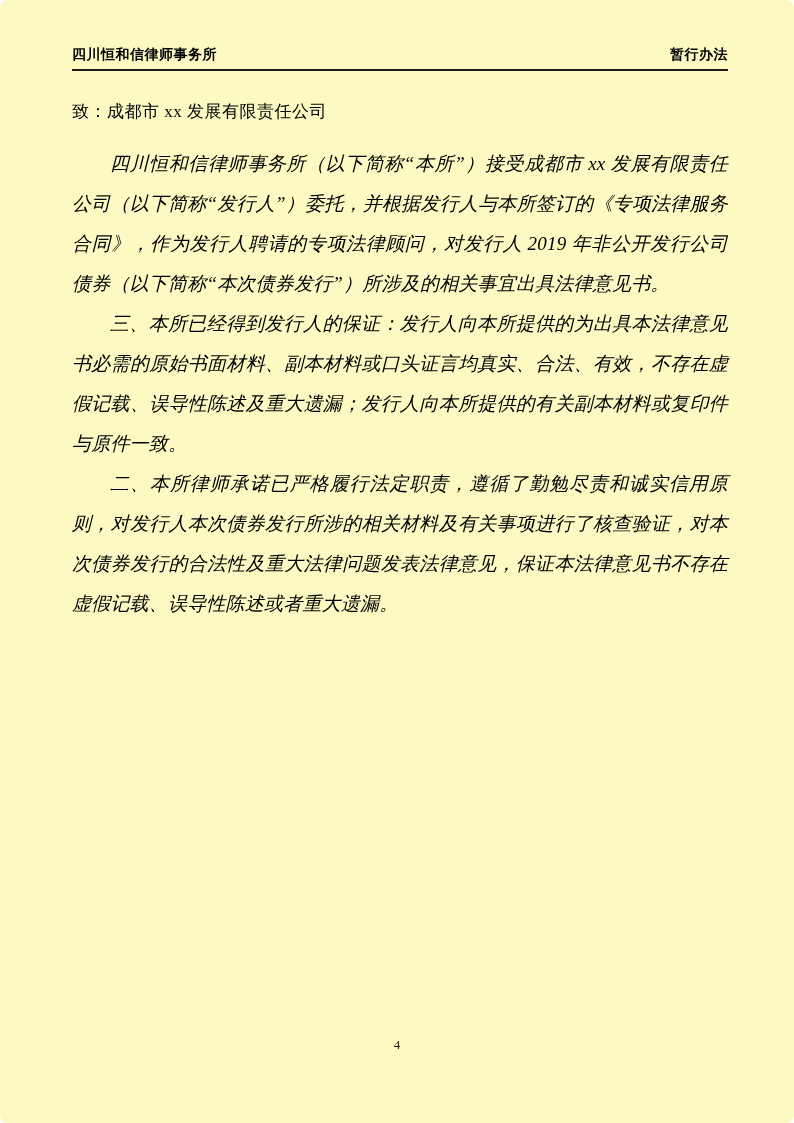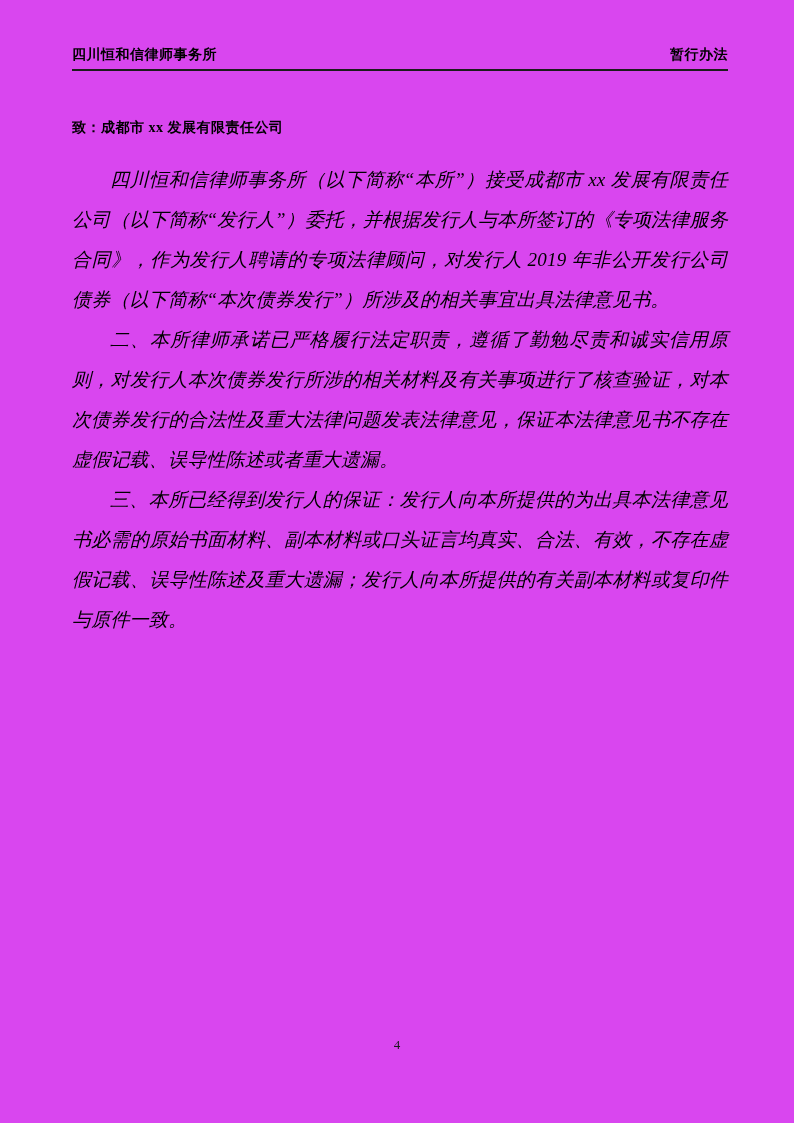--- a/index.html
+++ b/index.html
@@ -6,22 +6,23 @@
       margin: 0;
       padding: 0;
       background: #ffffff;
       font-family: "Liberation Serif", "DejaVu Serif", serif;
       color: #000000;
     }
     .page {
       position: relative;
       width: 794px;
       height: 1123px;
-      background: #d946ef;
+      background: #fef9c3;
       overflow: hidden;
+      border-radius: 8px;
     }
     .header {
       position: absolute;
       left: 72px;
       right: 66px;
       top: 46px;
       display: flex;
       justify-content: space-between;
       align-items: flex-end;
       font-size: 14px;
@@ -30,23 +31,23 @@
       padding-bottom: 5px;
       letter-spacing: 0.5px;
     }
     .content {
       position: absolute;
       left: 72px;
       right: 66px;
       top: 100px;
     }
     .doc-title {
-      font-size: 14px;
-      font-weight: bold;
-      margin: 16px 0 20px 0;
+      font-size: 17px;
+      font-weight: normal;
+      margin: 0 0 20px 0;
       line-height: 24px;
       letter-spacing: 0.5px;
     }
     .body-para {
       font-size: 19px;
       line-height: 40px;
       text-align: justify;
       text-indent: 2em;
       margin: 0;
       letter-spacing: 0.2px;
@@ -71,23 +72,23 @@
     <span>四川恒和信律师事务所</span>
     <span>暂行办法</span>
   </div>
 
   <div class="content">
     <h1 class="doc-title">致：成都市 xx 发展有限责任公司</h1>
 
     <p class="body-para">四川恒和信律师事务所（以下简称“本所”）接受成都市 xx 发展有限责任公司（以下简称“发行人”）委托，并根据发行人与本所签订的《专项法律服务合同》，作为发行人聘请的专项法律顾问，对发行人 2019 年非公开发行公司债券（以下简称“本次债券发行”）所涉及的相关事宜出具法律意见书。</p>
 
 
+    <p class="body-para">三、本所已经得到发行人的保证：发行人向本所提供的为出具本法律意见书必需的原始书面材料、副本材料或口头证言均真实、合法、有效，不存在虚假记载、误导性陈述及重大遗漏；发行人向本所提供的有关副本材料或复印件与原件一致。</p>
+
     <p class="body-para">二、本所律师承诺已严格履行法定职责，遵循了勤勉尽责和诚实信用原则，对发行人本次债券发行所涉的相关材料及有关事项进行了核查验证，对本次债券发行的合法性及重大法律问题发表法律意见，保证本法律意见书不存在虚假记载、误导性陈述或者重大遗漏。</p>
-
-    <p class="body-para">三、本所已经得到发行人的保证：发行人向本所提供的为出具本法律意见书必需的原始书面材料、副本材料或口头证言均真实、合法、有效，不存在虚假记载、误导性陈述及重大遗漏；发行人向本所提供的有关副本材料或复印件与原件一致。</p>
 
   </div>
 
   <div class="footer">
     <span>4</span>
   </div>
 
 </div>
 
 </body></html>

